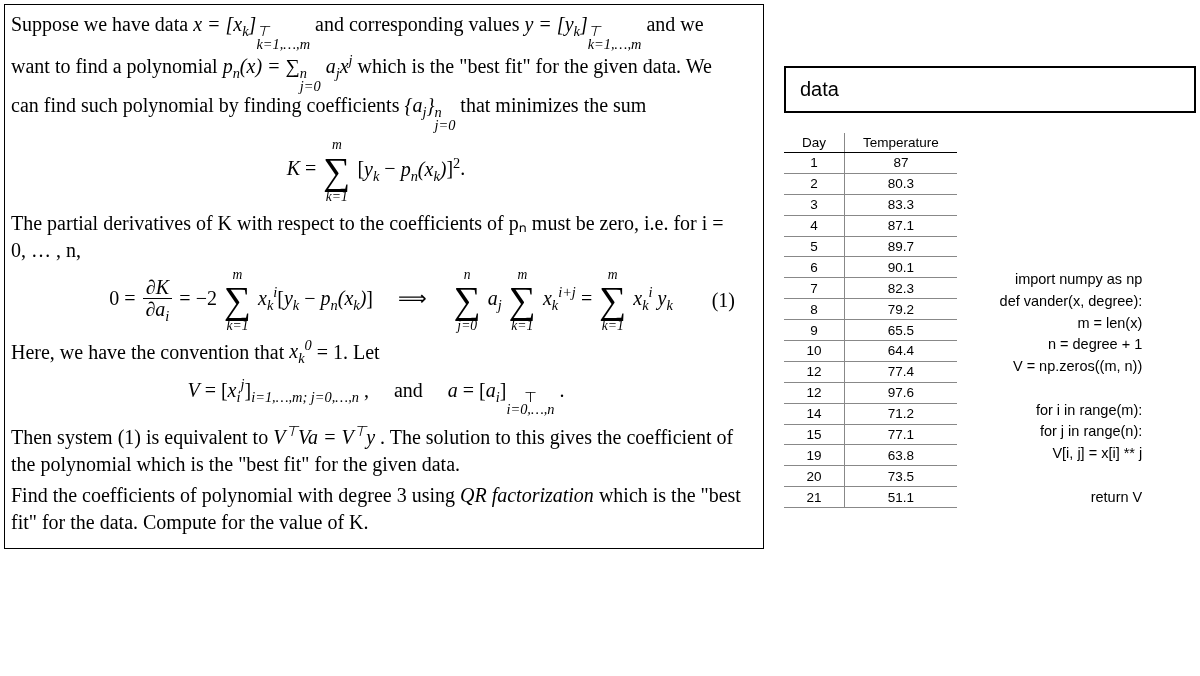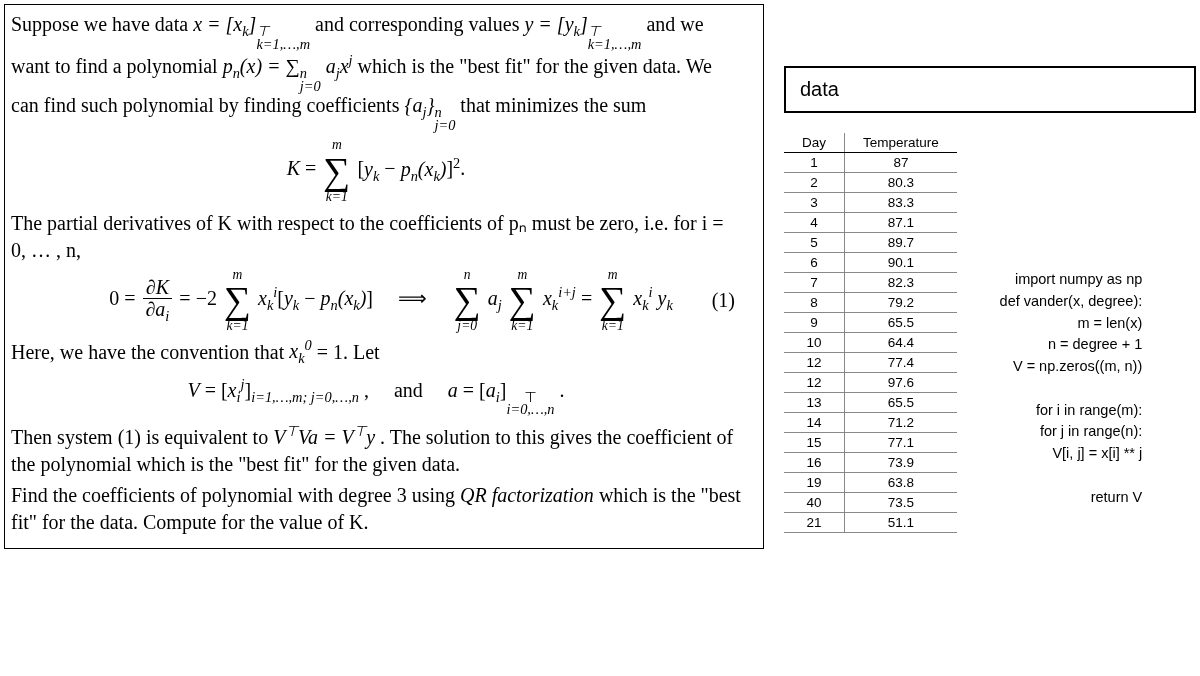--- a/index.html
+++ b/index.html
@@ -268,41 +268,33 @@
             </tr>
             <tr>
               <td class="col-day">12</td>
               <td>77.4</td>
             </tr>
             <tr>
               <td class="col-day">12</td>
               <td>97.6</td>
             </tr>
             <tr>
-              <td class="col-day">13</td>
-              <td>65.5</td>
-            </tr>
-            <tr>
               <td class="col-day">14</td>
               <td>71.2</td>
             </tr>
             <tr>
               <td class="col-day">15</td>
               <td>77.1</td>
             </tr>
             <tr>
-              <td class="col-day">16</td>
-              <td>73.9</td>
-            </tr>
-            <tr>
               <td class="col-day">19</td>
               <td>63.8</td>
             </tr>
             <tr>
-              <td class="col-day">40</td>
+              <td class="col-day">20</td>
               <td>73.5</td>
             </tr>
             <tr>
               <td class="col-day">21</td>
               <td>51.1</td>
             </tr>
           </tbody>
       </table>
 
       <div class="code-block"><span>import numpy as np</span>

